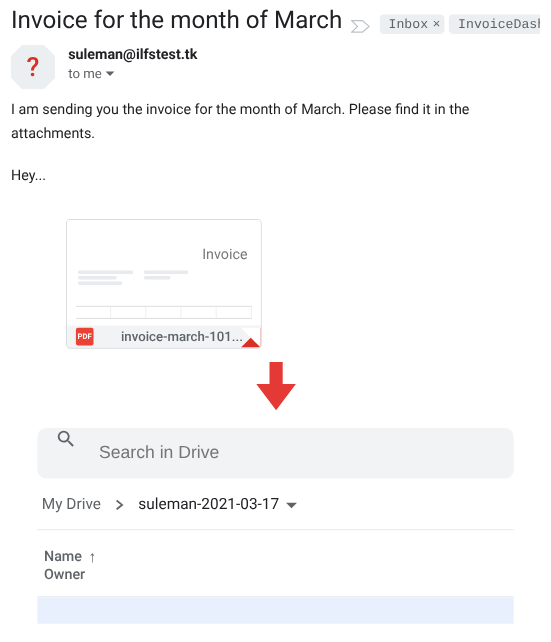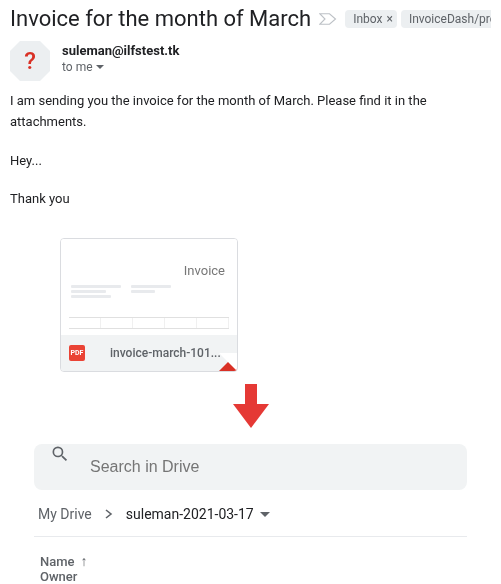--- a/index.html
+++ b/index.html
@@ -6,39 +6,40 @@
   body {
     margin: 0;
     font-family: 'Google Sans', Roboto, Arial, sans-serif;
     font-size: 14px;
     color: #202124;
     background: #fff;
     width: 501px;
   }
   .header {
     display: flex;
-    align-items: center;
+    align-items: flex-end;
     padding: 6px 10px 4px 10px;
     gap: 8px;
   }
   .subject {
     font-size: 22px;
     font-weight: 400;
     color: #202124;
     white-space: nowrap;
   }
   .important-icon {
     width: 18px;
     height: 14px;
     flex-shrink: 0;
   }
   .labels {
     display: flex;
     gap: 4px;
     overflow: hidden;
+    font-family: Liberation Mono, monospace;
   }
   .label-chip {
     background: #eceff1;
     color: #5f6368;
     font-size: 12px;
     padding: 2px 4px 2px 8px;
     border-radius: 4px;
     display: flex;
     align-items: center;
     gap: 4px;
@@ -147,21 +148,21 @@
     height: 12px;
     border-top: 1px solid #e0e0e0;
     border-bottom: 1px solid #e0e0e0;
     display: flex;
   }
   .attach-preview .fake-table div {
     flex: 1;
     border-right: 1px solid #f0f0f0;
   }
   .attach-footer {
-    height: 36px;
+    height: 20px;
     background: #f1f3f4;
     display: flex;
     align-items: center;
     padding: 0 8px;
     gap: 6px;
     font-size: 12px;
     color: #5f6368;
     position: relative;
   }
   .pdf-badge {
@@ -303,21 +304,20 @@
     <div class="to-line">
       <span>to me</span>
       <span class="caret-down"></span>
     </div>
   </div>
 </div>
 
 <div class="body-text">
   <p>I am sending you the invoice for the month of March. Please find it in the attachments.</p>
   <p>Hey...</p>
-  <p>Thank you</p>
 </div>
 
 <div class="attachment-card">
   <div class="attach-preview">
     <span class="inv-title">Invoice</span>
     <div class="fake-group">
       <div class="fake-line"></div>
         <div class="fake-line" style="width:70%"></div>
         <div class="fake-line" style="width:80%"></div>
     </div>

